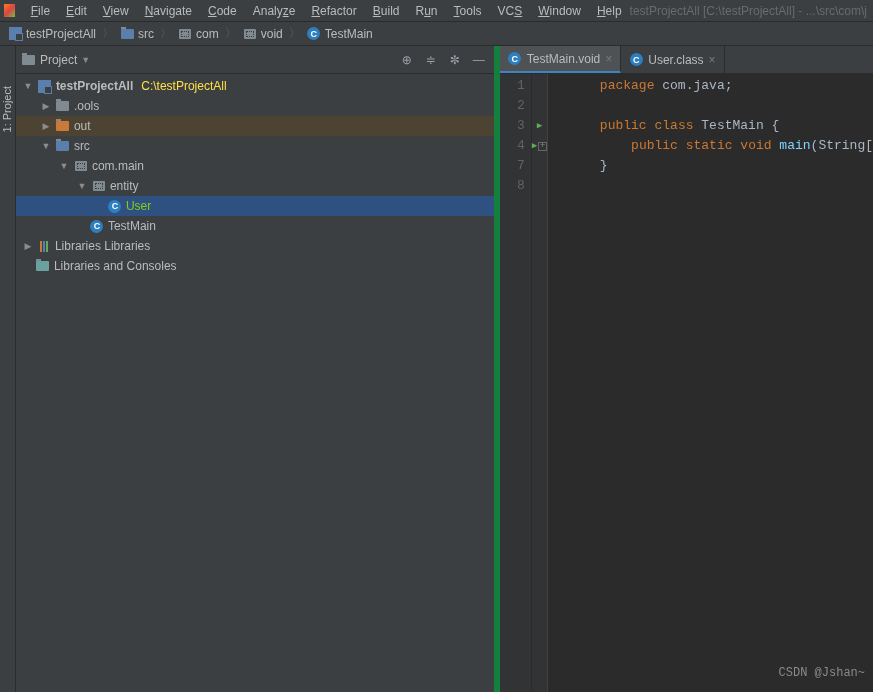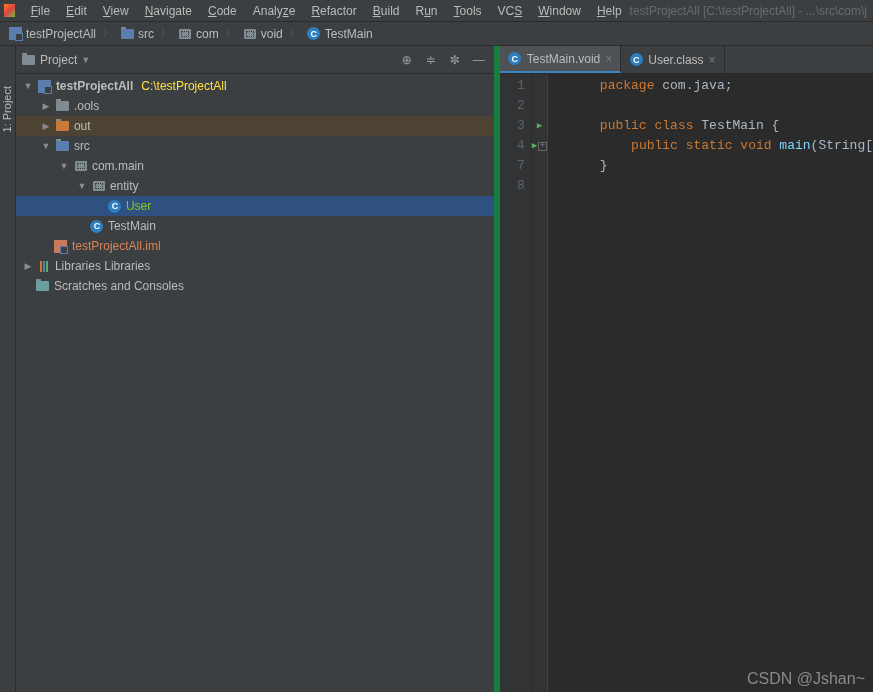--- a/index.html
+++ b/index.html
@@ -186,23 +186,24 @@
       color: #a9b7c6;
       background: #2b2b2b;
       white-space: pre;
       margin-left: 44px;
     }
     .kw { color: #cc7832 }
     .pkg{ color:#a9b7c6}
     .mname{color:#7dd3fc}
     .watermark{
       position:absolute;
-      right:8px; bottom:4px;
+      right:8px; bottom:12px;
       color:#8a8a8a;
-      font-size:16px;
+      font-size:12px;
+      font-family:Liberation Mono, monospace;
     }
   </style>
 </head>
 <body>
 
 <div class="menubar">
   <div class="logo"></div>
   <div class="menu-item"><span class="u">F</span>ile</div>
   <div class="menu-item"><span class="u">E</span>dit</div>
   <div class="menu-item"><span class="u">V</span>iew</div>
@@ -325,40 +326,34 @@
             <span class="ico-class">C</span>
           </span>
         <span class="label">User</span>
       </div>
       <div class="tree-row" style="padding-left:74px">
         <span class="ico">
             <span class="ico-class">C</span>
           </span>
         <span class="label">TestMain</span>
       </div>
-      <div class="tree-row" style="padding-left:38px">
-        <span class="ico">
-            <span class="ico-module" style="background:#c97a5a"></span>
-          </span>
-        <span class="iml-label">testProjectAll.iml</span>
-      </div>
       <div class="tree-row" style="padding-left:6px">
         <span class="arrow">▶</span>
         <span class="ico ico-lib">
             <span style="background:#c97a3a"></span>
             <span style="background:#5a7fad"></span>
             <span style="background:#5fad5f"></span>
           </span>
         <span class="label">Libraries Libraries</span>
       </div>
       <div class="tree-row" style="padding-left:20px">
         <span class="ico">
             <span class="ico-folder" style="background:#6aa0a0"></span>
           </span>
-        <span class="label">Scratches and Consoles</span>
+        <span class="label">Libraries and Consoles</span>
       </div>
     </div>
   </div>
 
   <div class="editor-area">
     <div class="editor-tabs">
       <div class="editor-tab active">
         <span class="ico">
             <span class="ico-class">C</span>
           </span>

